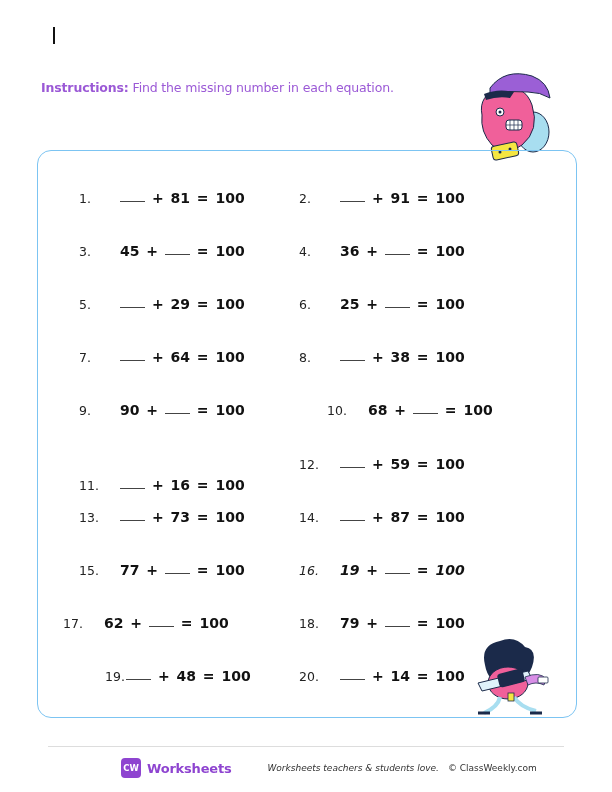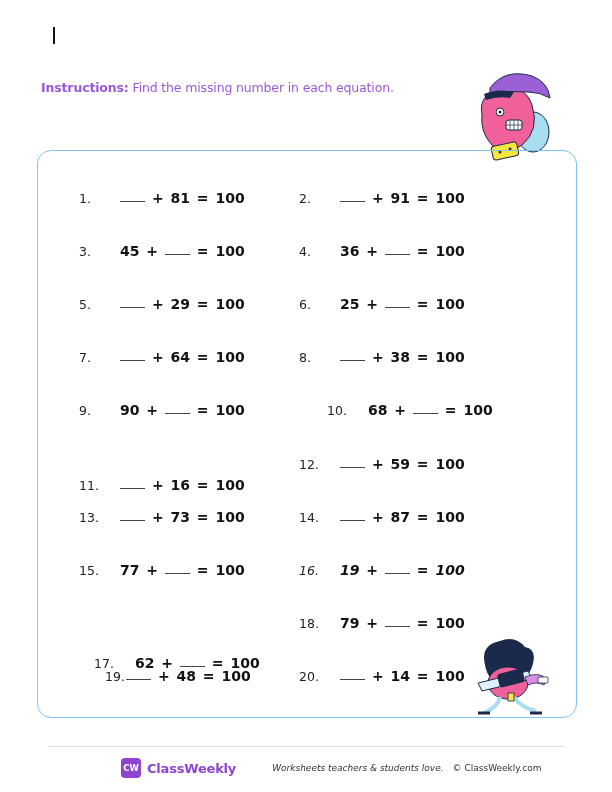--- a/index.html
+++ b/index.html
@@ -119,21 +119,21 @@
       <span class="eq"><span class="blank"></span>&nbsp;<span class="t">+</span>&nbsp;<span class="t">87</span>&nbsp;<span class="t">=</span>&nbsp;<span class="t">100</span></span>
     </div>
     <div class="problem" style="left: 79px; top: 561.7px;">
       <span class="num">15.</span>
       <span class="eq"><span class="t">77</span>&nbsp;<span class="t">+</span>&nbsp;<span class="blank"></span>&nbsp;<span class="t">=</span>&nbsp;<span class="t">100</span></span>
     </div>
     <div class="problem" style="left: 299px; top: 561.7px; font-style: italic;">
       <span class="num">16.</span>
       <span class="eq"><span class="t">19</span>&nbsp;<span class="t">+</span>&nbsp;<span class="blank"></span>&nbsp;<span class="t">=</span>&nbsp;<span class="t">100</span></span>
     </div>
-    <div class="problem" style="left: 94px; top: 614.8px; margin-top: 40px;">
+    <div class="problem" style="left: 63px; top: 614.8px;">
       <span class="num">17.</span>
       <span class="eq"><span class="t">62</span>&nbsp;<span class="t">+</span>&nbsp;<span class="blank"></span>&nbsp;<span class="t">=</span>&nbsp;<span class="t">100</span></span>
     </div>
     <div class="problem" style="left: 299px; top: 614.8px;">
       <span class="num">18.</span>
       <span class="eq"><span class="t">79</span>&nbsp;<span class="t">+</span>&nbsp;<span class="blank"></span>&nbsp;<span class="t">=</span>&nbsp;<span class="t">100</span></span>
     </div>
     <div class="problem" style="left: 85px; top: 667.9px; text-align: right;">
       <span class="num">19.</span>
       <span class="eq"><span class="blank"></span>&nbsp;<span class="t">+</span>&nbsp;<span class="t">48</span>&nbsp;<span class="t">=</span>&nbsp;<span class="t">100</span></span>
@@ -152,16 +152,16 @@
   <path d="M55 42 Q70 36 76 44 L74 50 Q66 46 58 50Z" fill="#d88ee6" stroke="#1b2a4a" stroke-width="0.8"></path>
   <rect x="68" y="42" width="10" height="6" rx="1" fill="#fff" stroke="#1b2a4a" stroke-width="0.8"></rect>
   <path d="M30 62 Q28 72 14 78 M44 62 Q50 72 66 76" stroke="#a8def0" stroke-width="4" fill="none"></path>
   <path d="M8 78 L20 78 M60 78 L72 78" stroke="#1b2a4a" stroke-width="3"></path>
   <rect x="38" y="58" width="6" height="8" fill="#f5e642" stroke="#1b2a4a" stroke-width="0.8"></rect>
 </svg>
 
 <div class="footer-line"></div>
 <div class="footer">
   <span class="logo-badge">CW</span>
-  <span class="brand">ClassWeekly</span>
+  <span class="brand">Worksheets</span>
   <span class="tagline">Worksheets teachers &amp; students love.</span>
   <span class="copy">© ClassWeekly.com</span>
 </div>
 
 </body></html>

